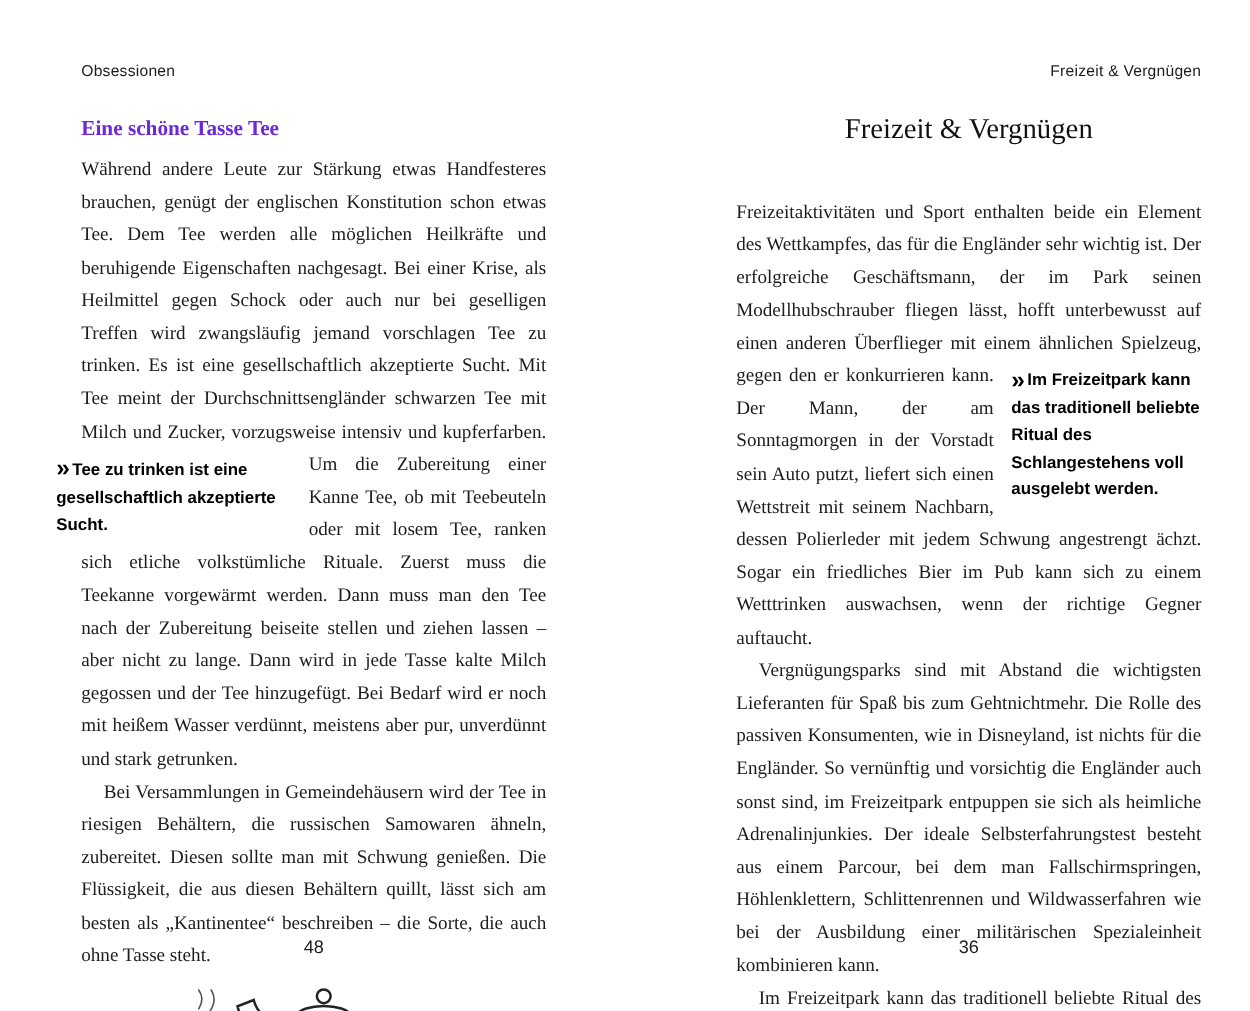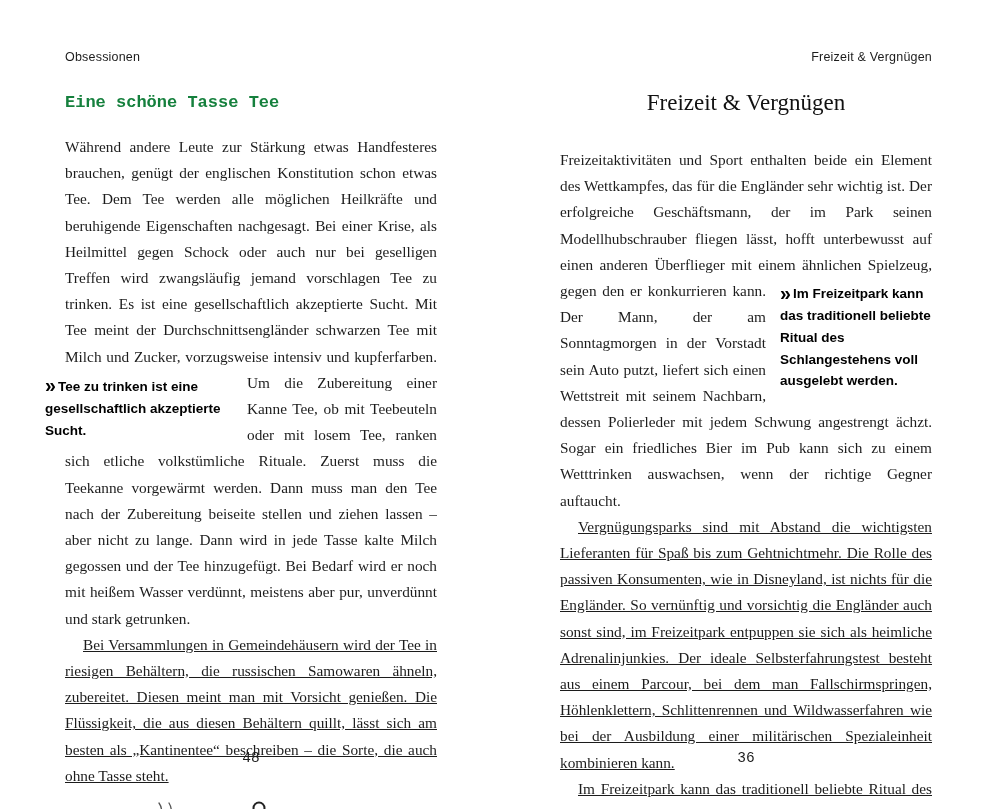--- a/index.html
+++ b/index.html
@@ -15,37 +15,37 @@
     color: #1c1c1c;
     overflow: hidden;
   }
   .page {
     position: absolute;
     top: 50px;
     width: 372px;
     height: 730px;
   }
   .page.left  { left: 65px; }
-  .page.right { left: 560px; }
+  .page.right { left: 589px; }
 
   .running-header {
     font-family: "Liberation Sans", sans-serif;
     font-size: 12.5px;
     letter-spacing: 0.2px;
     color: #1c1c1c;
     height: 16px;
   }
   .running-header.align-right { text-align: right; }
 
   .section-heading {
-    font-family: Liberation Mono, monospace;
+    font-family: Liberation Serif, serif;
     font-weight: 700;
     font-size: 17px;
-    margin: 27px 0 22px 0;
-    color: #15803d;
+    margin: 27px 0 10px 0;
+    color: #6d28d9;
   }
 
   .chapter-title {
     font-family: "Liberation Serif", serif;
     font-weight: 400;
     font-size: 23px;
     text-align: center;
     margin: 24px 0 0 0;
     color: #111;
   }
@@ -53,22 +53,22 @@
   .body-text {
     font-family: "Liberation Serif", serif;
     font-size: 15.3px;
     line-height: 26.2px;
     text-align: justify;
     margin: 0;
     hyphens: auto;
     -webkit-hyphens: auto;
     color: #1c1c1c;
   }
-  .body-text.first-after-title { margin-top: 31px; }
-  .body-text.indent { text-indent: 18px; text-decoration: underline; }
+  .body-text.first-after-title { margin-top: 41px; }
+  .body-text.indent { text-indent: 18px; }
 
   .pullquote {
     display: block;
     font-family: "Liberation Sans", sans-serif;
     font-weight: 700;
     font-size: 13.5px;
     line-height: 1.62;
     text-indent: 0;
     color: #000;
   }
@@ -98,38 +98,38 @@
     height: 102px;
   }
   .illustration svg { margin-left: -38px; }
 
   .page-number {
     position: absolute;
     top: 700px;
     left: 0;
     right: 0;
     text-align: center;
-    font-family: Liberation Mono, monospace;
+    font-family: Liberation Sans, sans-serif;
     font-size: 14.5px;
     color: #1c1c1c;
   }
 </style>
 </head>
 <body>
 
 <div class="book">
 
   <div class="page left">
     <div class="running-header">Obsessionen</div>
 
     <h2 class="section-heading">Eine schöne Tasse Tee</h2>
 
     <p class="body-text"><span>Während andere Leute zur Stärkung etwas Handfesteres brauchen, genügt der englischen Konstitution schon etwas Tee. Dem Tee werden alle möglichen Heilkräfte und beruhigende Eigenschaften nachgesagt. Bei einer Krise, als Heilmittel gegen Schock oder auch nur bei geselligen Treffen wird zwangsläufig jemand vorschlagen Tee zu trinken. Es ist eine gesellschaftlich akzeptierte Sucht. Mit Tee meint der Durchschnittsengländer schwarzen Tee mit Milch und Zucker, vorzugsweise intensiv und kupferfarben. Um die Zubereitung </span><span class="pullquote pq-left"><span class="chev">»</span><span>Tee zu trinken ist eine gesellschaftlich akzeptierte Sucht.</span></span><span>einer Kanne Tee, ob mit Teebeuteln oder mit losem Tee, ranken sich etliche volkstümliche Rituale. Zuerst muss die Teekanne vorgewärmt werden. Dann muss man den Tee nach der Zubereitung beiseite stellen und ziehen lassen – aber nicht zu lange. Dann wird in jede Tasse kalte Milch gegossen und der Tee hinzugefügt. Bei Bedarf wird er noch mit heißem Wasser verdünnt, meistens aber pur, unverdünnt und stark getrunken.</span></p>
 
-    <p class="body-text indent">Bei Versammlungen in Gemeindehäusern wird der Tee in riesigen Behältern, die russischen Samowaren ähneln, zubereitet. Diesen meint man mit Vorsicht genießen. Die Flüssigkeit, die aus diesen Behältern quillt, lässt sich am besten als „Kantinentee“ beschreiben – die Sorte, die auch ohne Tasse steht.</p>
+    <p class="body-text indent">Bei Versammlungen in Gemeindehäusern wird der Tee in riesigen Behältern, die russischen Samowaren ähneln, zubereitet. Diesen sollte man mit Schwung genießen. Die Flüssigkeit, die aus diesen Behältern quillt, lässt sich am besten als „Kantinentee“ beschreiben – die Sorte, die auch ohne Tasse steht.</p>
 
     <div class="illustration">
       <svg width="206" height="100" viewBox="0 0 206 100">
 
         <path d="M30 26 q5 -8 0 -15 M39 28 q6 -9 1 -17" stroke="#555" fill="none" stroke-width="1.3" stroke-linecap="round"></path>
 
         <ellipse cx="34" cy="72" rx="25" ry="5.5" fill="#fff" stroke="#222" stroke-width="1.8"></ellipse>
 
         <path d="M15 50 C16 62 22 69 34 69 C46 69 52 62 53 50 Z" fill="#fff" stroke="#222" stroke-width="1.8"></path>
 

